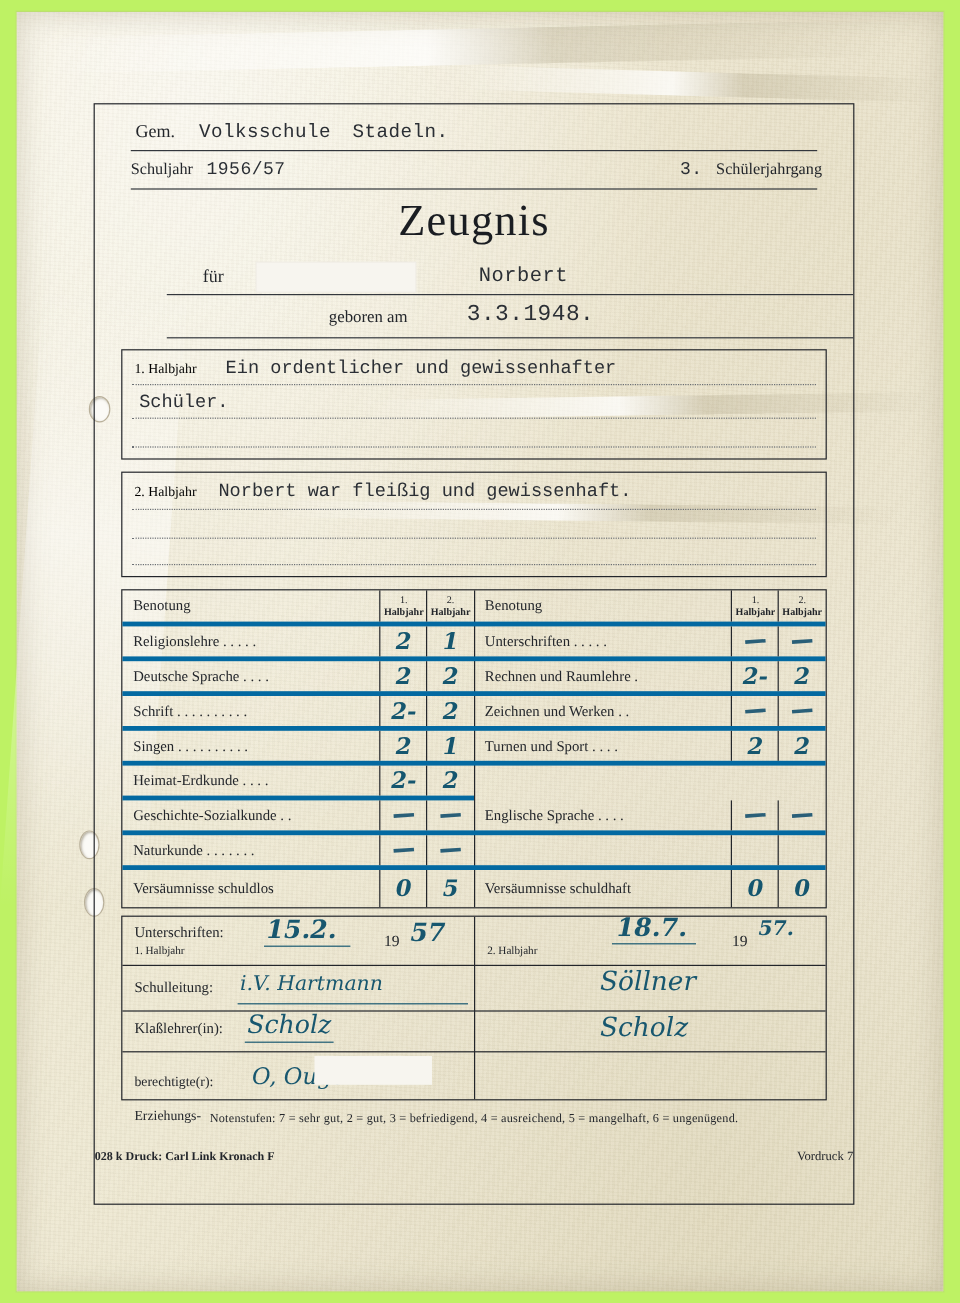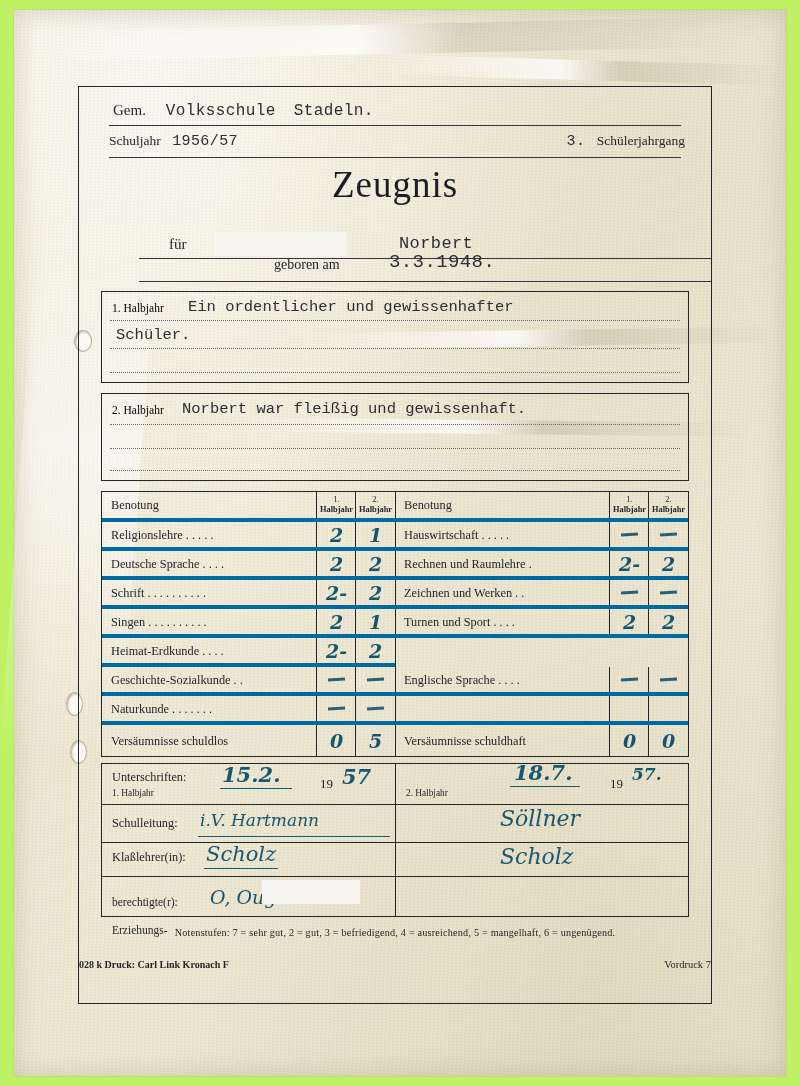--- a/index.html
+++ b/index.html
@@ -118,21 +118,20 @@
     position: absolute; left: 0; right: 0; top: 76px;
     text-align: center;
     font-family: "Liberation Serif", serif;
     font-size: 37px;
     letter-spacing: 1px;
     color: #1a1d22;
   }
   .fuer-row {
     position: absolute; left: 30px; top: 134px; width: 572px;
     height: 24px;
-    margin-top: 13px;
   }
   .fuer-label { position: absolute; left: 60px; top: 2px; font-size: 15px; }
   .fuer-rule { position: absolute; left: 30px; top: 24px; width: 572px; border-bottom: 1px solid #33373d; }
   .redaction {
     position: absolute; left: 105px; top: -2px; width: 132px; height: 24px;
     background: #f7f5ef;
     box-shadow: 0 0 0 1px rgba(240,238,230,1);
   }
   .name-typed { position: absolute; left: 290px; top: 0px; font-size: 17px; }
 
@@ -462,21 +461,21 @@
               <span>1.</span><br>
               <b>Halbjahr</b>
             </span>
             <span class="ghead c2">
               <span>2.</span><br>
               <b>Halbjahr</b>
             </span>
           </div>
 
           <div class="hrow" style="top:30px; height:29px;">
-            <span class="subj">Hauswirtschaft . . . . .</span>
+            <span class="subj">Unterschriften . . . . .</span>
             <span class="colsep a"></span>
               <span class="colsep b"></span>
             <span class="gcell c1">
                 <i class="dash"></i>
               </span>
             <span class="gcell c2">
                 <i class="dash"></i>
               </span>
           </div>
 

